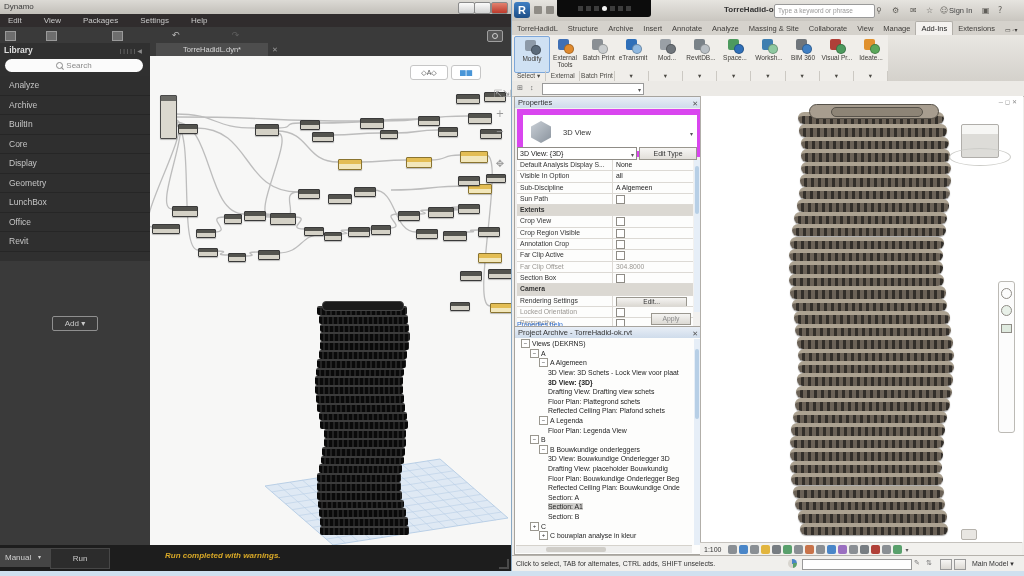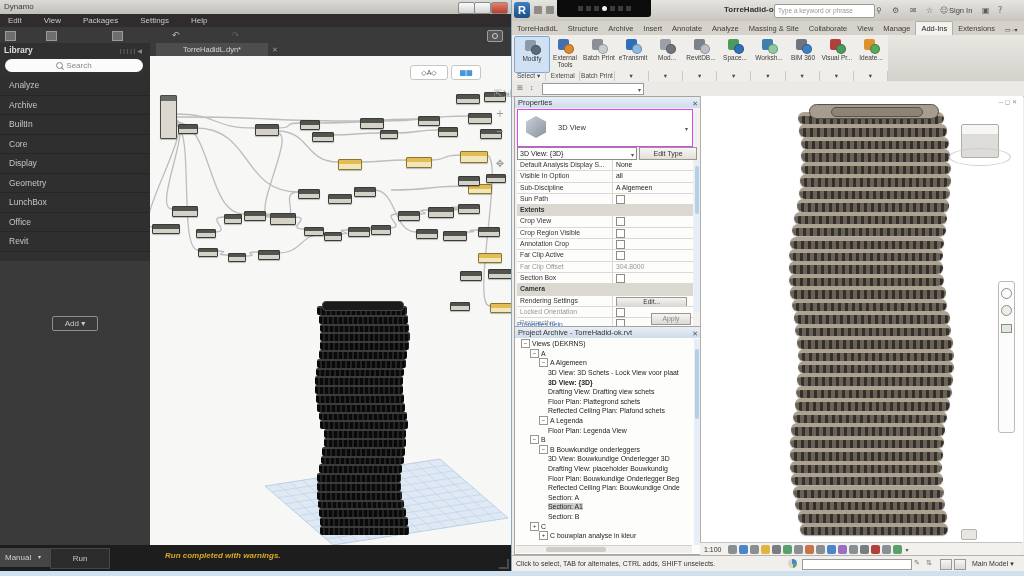--- a/index.html
+++ b/index.html
@@ -86,21 +86,21 @@
   .rib-footer{left:0;top:36px;width:376px;height:10px;display:flex;}
   .rib-cell{width:34px;font-size:6.5px;color:#4a4843;text-align:center;line-height:10px;border-right:1px solid #ccc9c3;}
   .rvt-options{left:0;top:81px;width:512px;height:15px;background:#eceae6;border-bottom:1px solid #c2bfba;}
   .opt-dd{left:30px;top:2px;width:100px;height:10px;background:#fff;border:1px solid #9a9a9a;}
   .opt-ic{top:3px;font-size:7px;color:#666;}
 
   
   #props{left:2px;top:96px;width:186px;height:229px;background:#f2f1ef;border:1px solid #a7a49e;}
   .pal-header{left:0;top:0;right:0;height:11px;background:linear-gradient(#e8eef6,#cfdceb);font-size:7.5px;color:#333;line-height:11px;padding-left:3px;}
   .pal-x{position:absolute;right:3px;top:1px;font-size:7px;color:#555;}
-  .type-sel{left:2px;top:12px;width:174px;height:36px;background:#fff;border:1px solid #d946ef;}
+  .type-sel{left:2px;top:12px;width:174px;height:36px;background:#fff;border:6px solid #d946ef;}
   .cube3d{left:8px;top:6px;width:20px;height:22px;background:linear-gradient(135deg,#c9cfd6,#8a939d);clip-path:polygon(50% 0,100% 25%,100% 75%,50% 100%,0 75%,0 25%);}
   .type-lbl{left:40px;top:13px;font-size:7.5px;color:#333;}
   .sel-caret{font-size:6px;color:#555;}
   .inst-dd{left:2px;top:50px;width:116px;height:11px;background:#fff;border:1px solid #8f8c86;font-size:7px;color:#222;line-height:11px;padding-left:2px;}
   .edit-type{left:124px;top:50px;width:56px;height:11px;background:linear-gradient(#f7f6f4,#e2dfda);border:1px solid #9a978f;font-size:7px;color:#333;text-align:center;line-height:11px;}
   #prop-grid{left:2px;top:63px;width:176px;}
   .prow{display:flex;height:10.3px;border-bottom:1px solid #dcd9d4;background:#fdfdfc;}
   .prow .pl{width:92px;font-size:6.8px;color:#333;line-height:10px;padding-left:3px;border-right:1px solid #dcd9d4;overflow:hidden;white-space:nowrap;}
   .prow .pv{flex:1;font-size:6.8px;color:#222;line-height:10px;padding-left:3px;overflow:hidden;white-space:nowrap;}
   .prow.section{background:#dbd8d2;}

